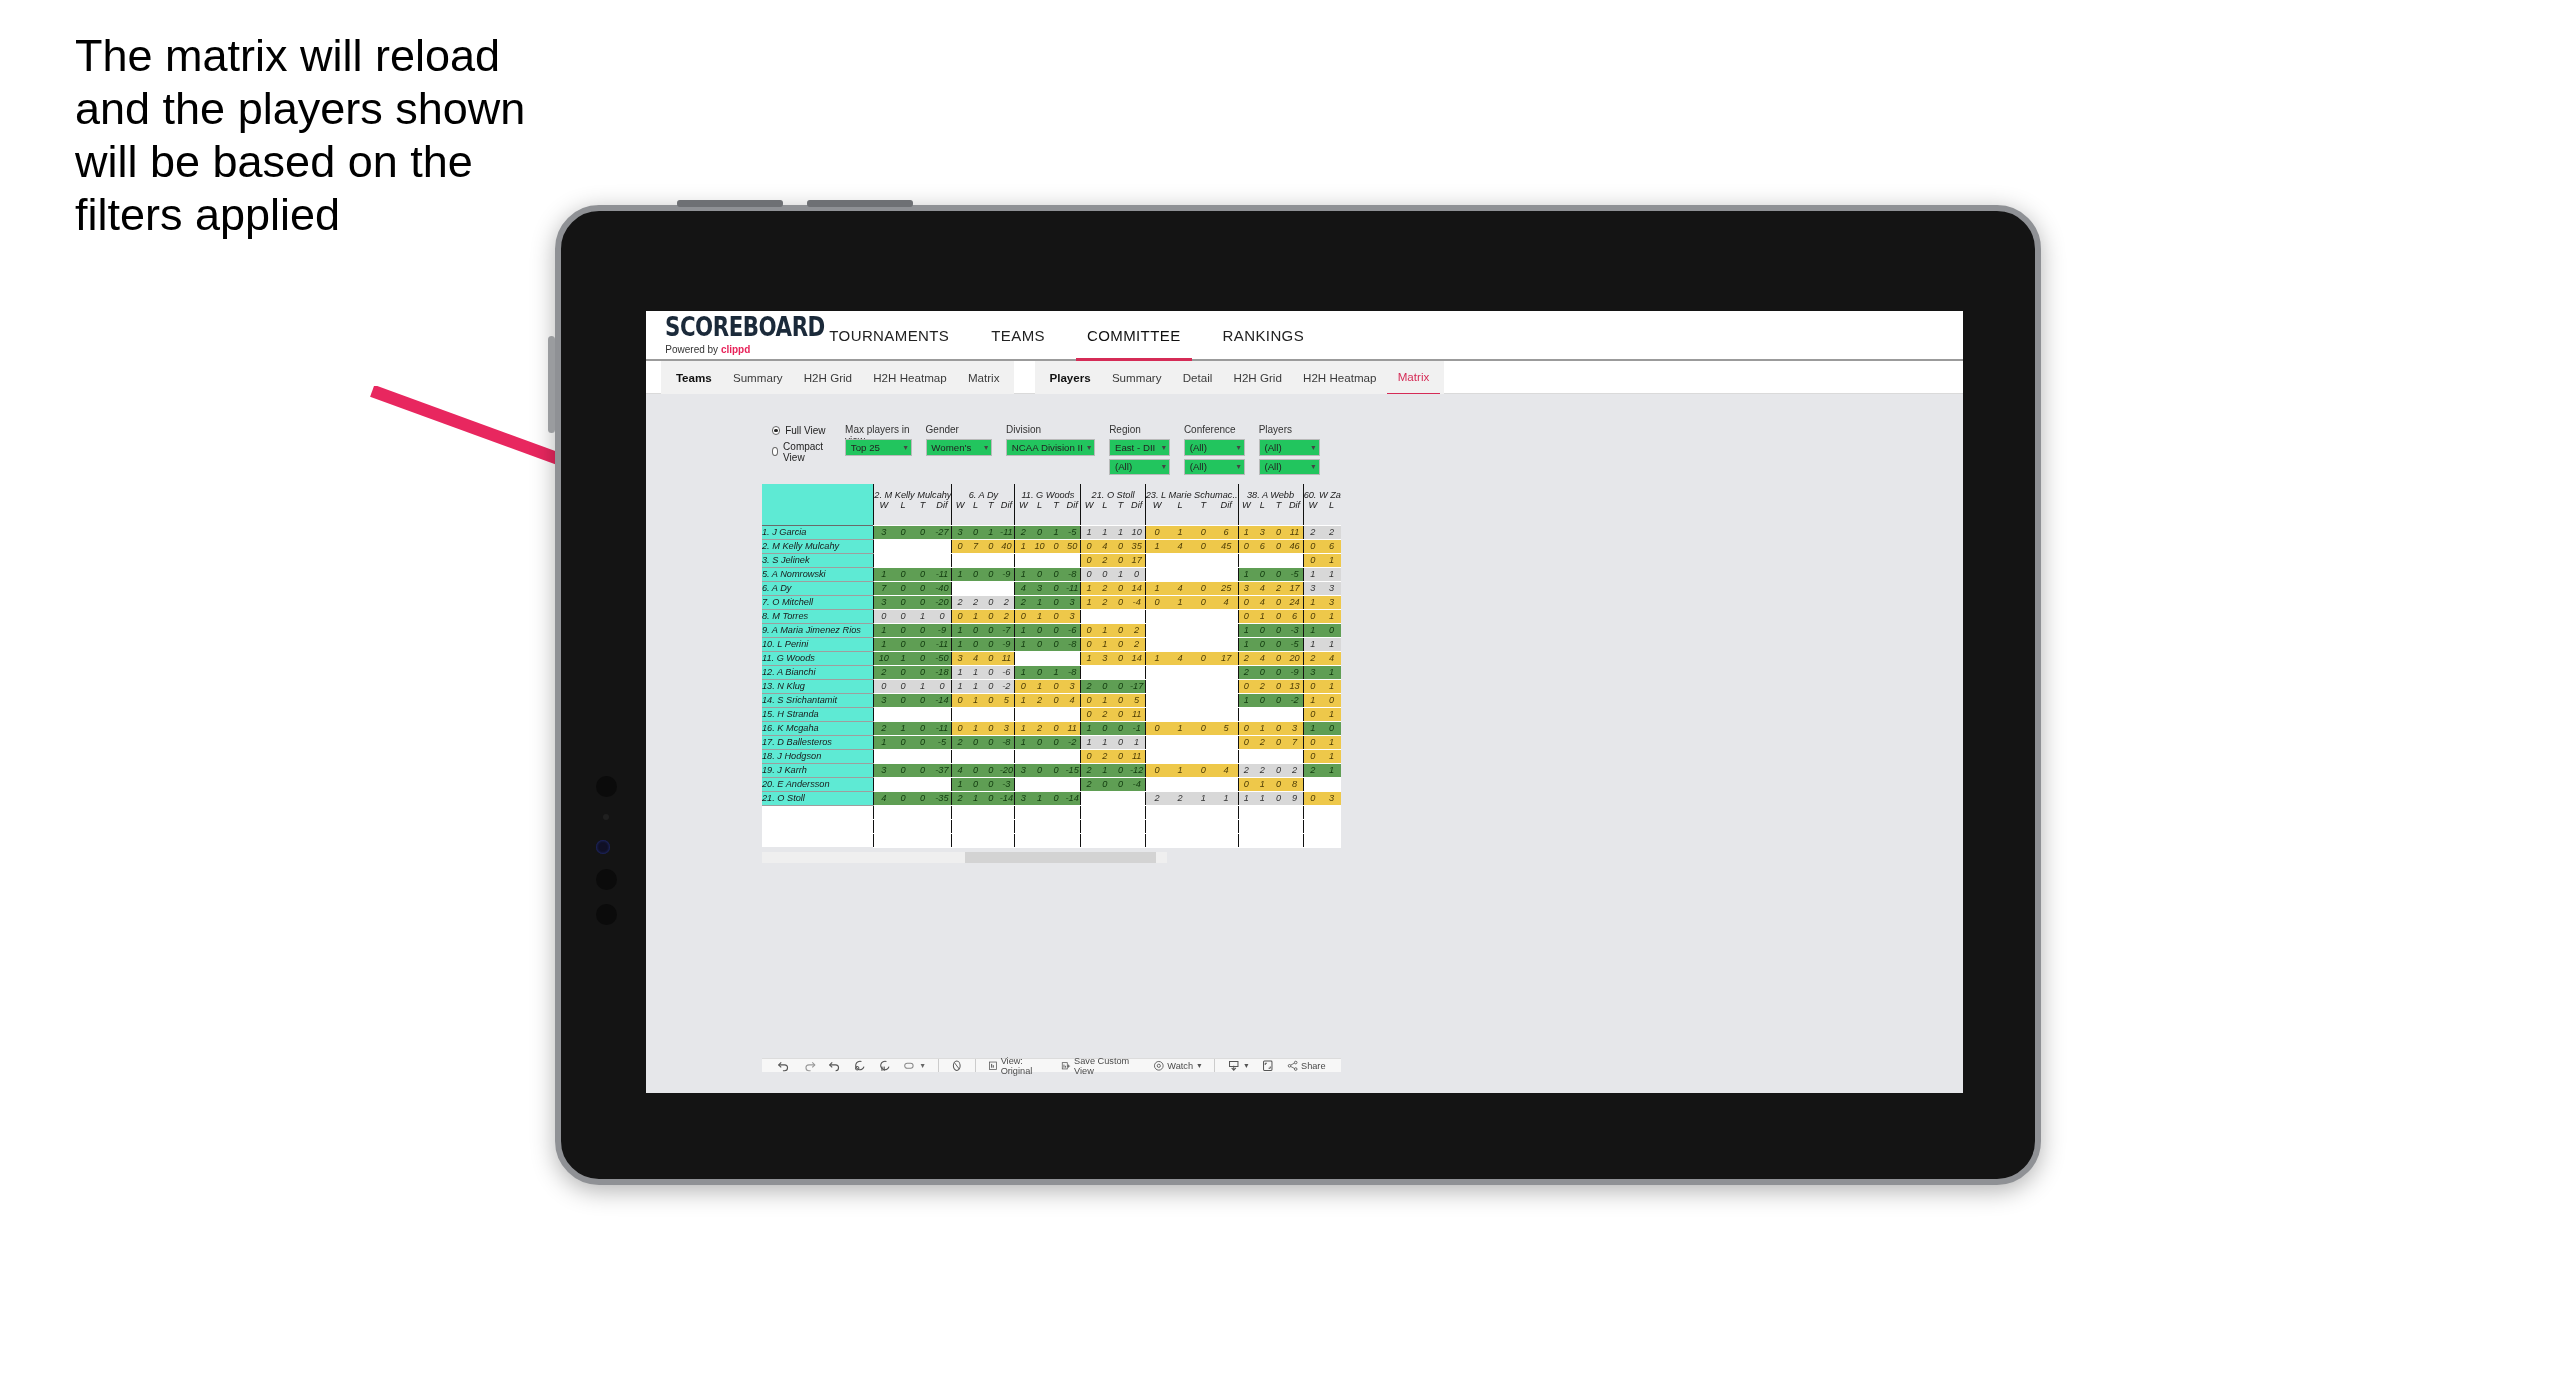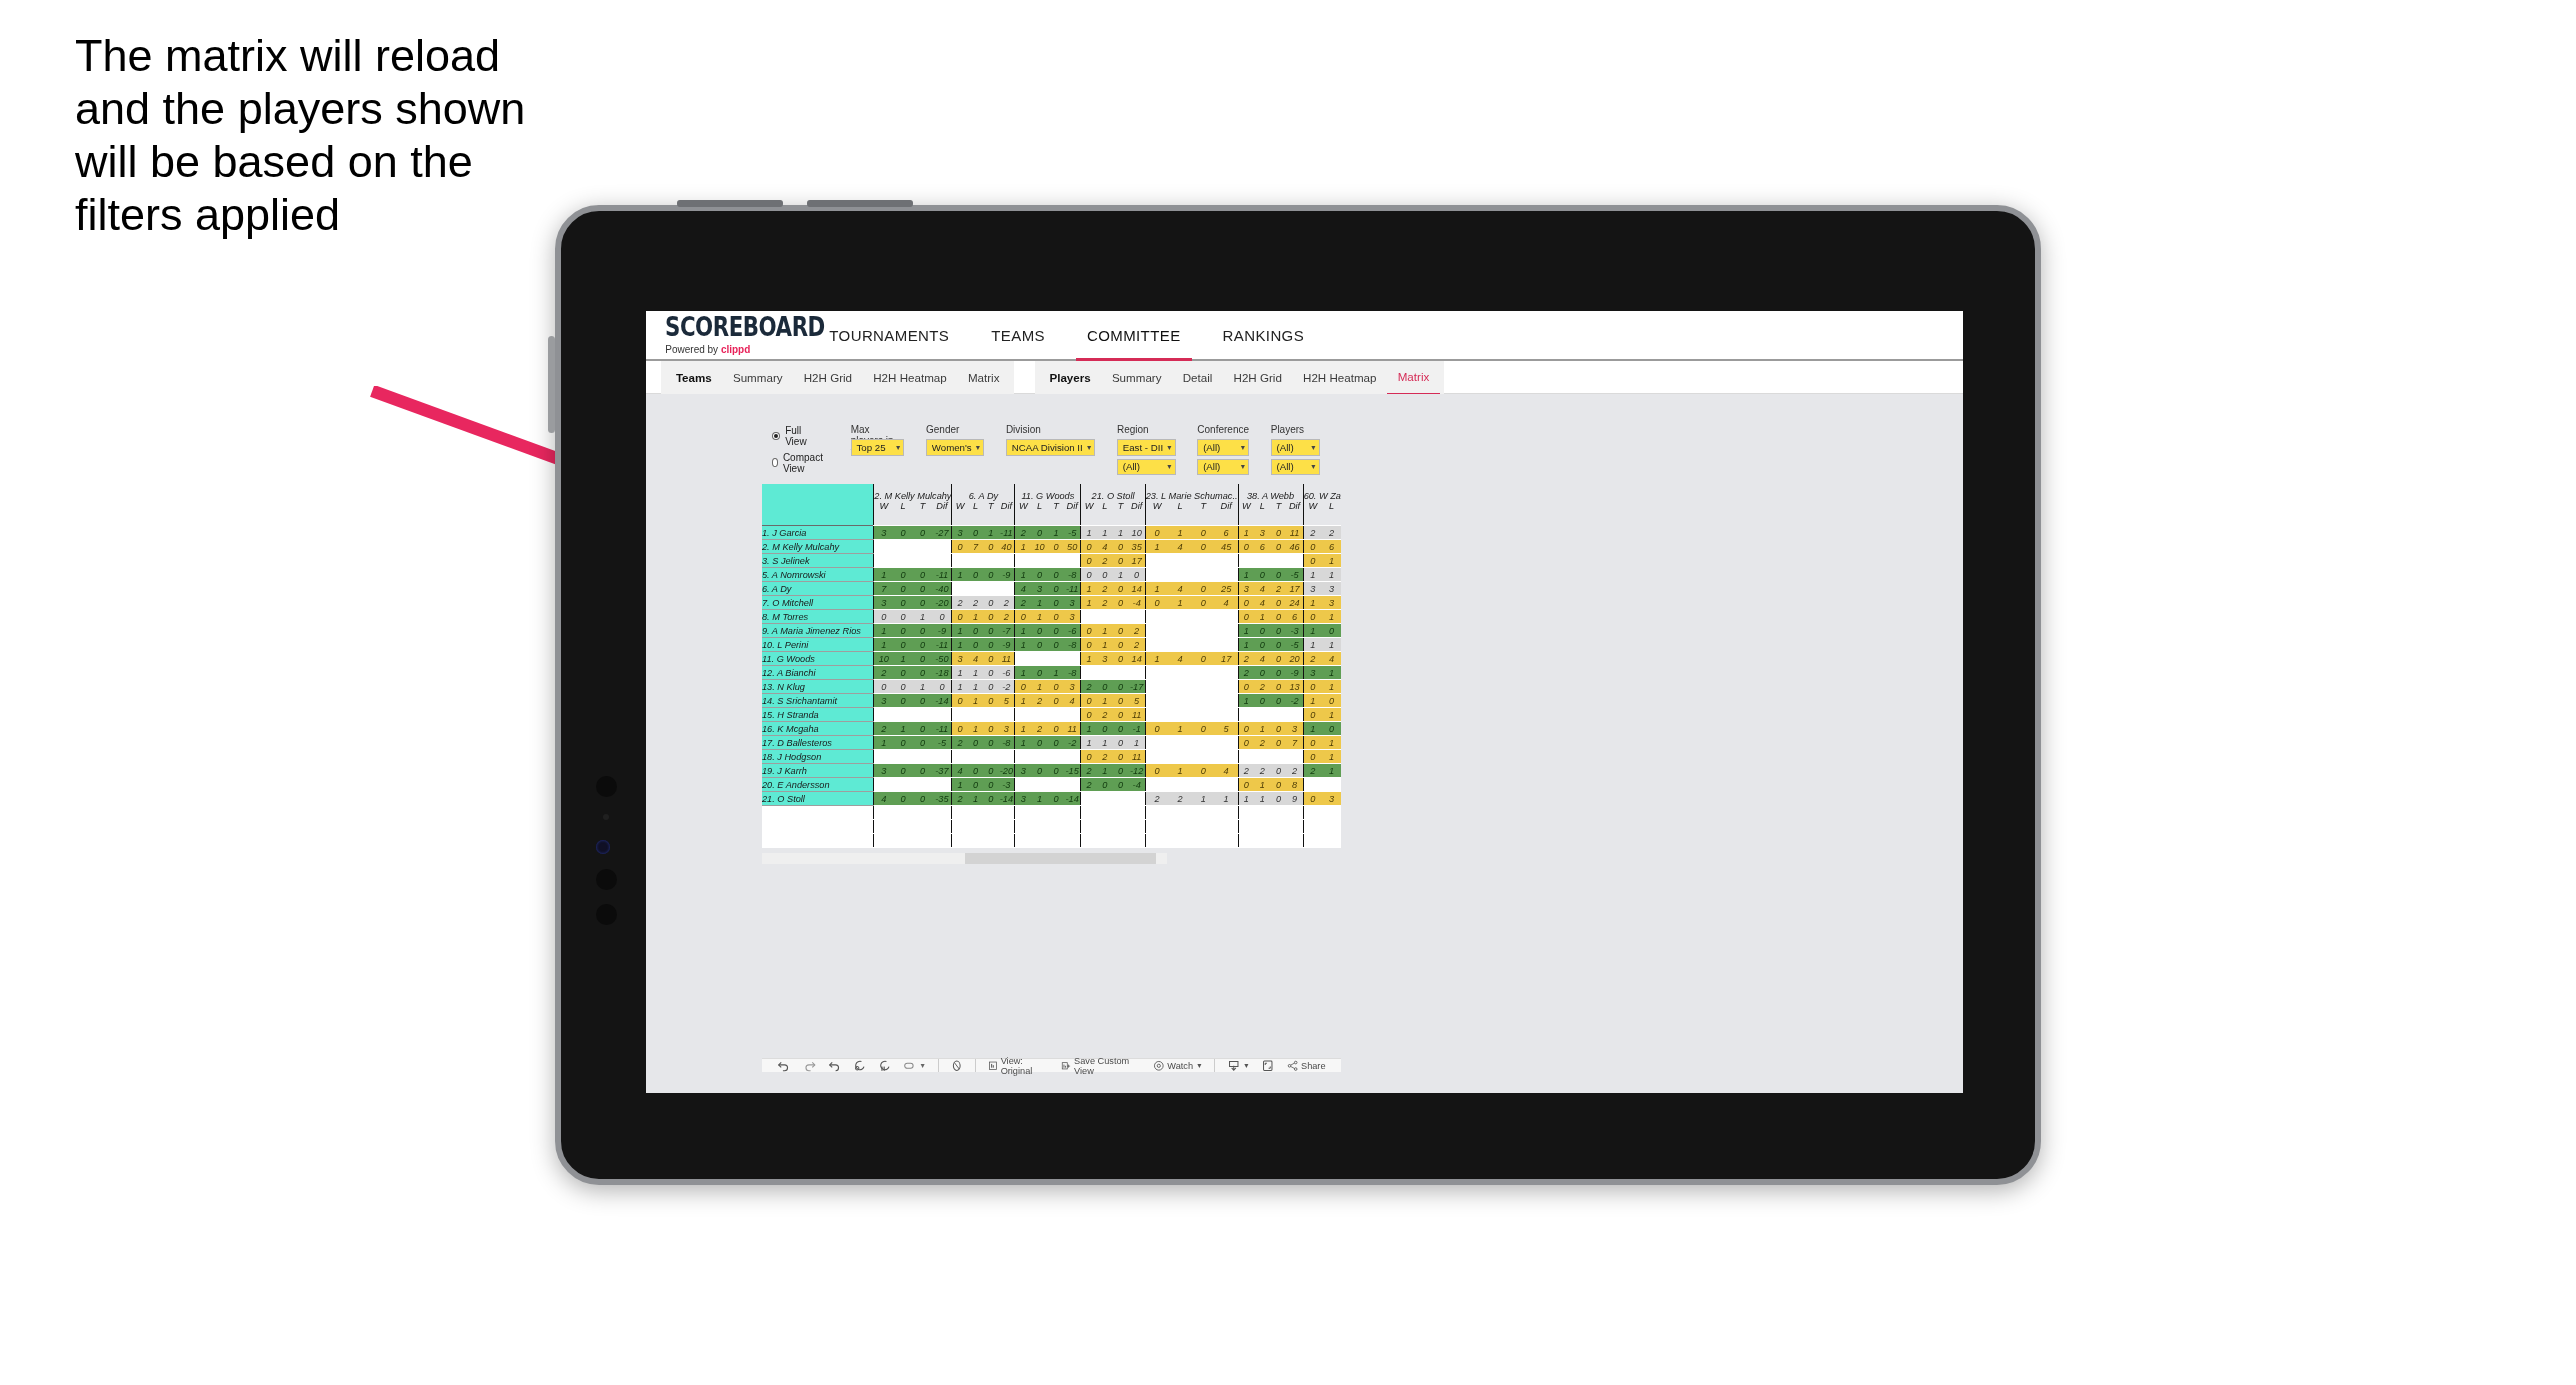--- a/index.html
+++ b/index.html
@@ -92,25 +92,25 @@
   #subnav-gap { width: 21px; }
 
   
   #work { position:absolute; left:0; top:84px; right:0; bottom:0; background:#e6e7ea; }
   #sheet-wide {
     position:absolute; left:116px; top:19.3px;
     width: 579px;
   }
 
   
-  #filters { padding: 9.7px 11.6px 5.8px 9.7px; display:flex; gap:12px; align-items:flex-start;}
+  #filters { padding: 9.7px 11.6px 5.8px 9.7px; display:flex; gap:4px; align-items:flex-start;}
   .fgroup { margin-right: 9.7px; }
   .flabel { font-size: 10px; color:#333; margin-bottom: 2.9px; height:12.5px; }
   .fsel {
-    height: 16.4px; border:1px solid #b9b9b9; background:#fde047;
+    height: 16.4px; border:1px solid #b9b9b9; background:#22c55e;
     font-size: 9.7px; color:#222; display:flex; align-items:center;
     padding: 0 1.9px 0 4.8px; position:relative; cursor:pointer;
     margin-bottom: 2.9px;
   }
   .fsel .cap { flex:1; overflow:hidden; white-space:nowrap; }
   .fsel .arw { font-size: 6.8px; color:#444; padding-left:2.9px; }
   .radio-col { padding-top: 1px; margin-right: 13.5px; }
   .rrow { display:flex; align-items:center; font-size:10px; color:#222; margin-bottom: 4.8px; cursor:pointer;}
   .rdot {
     width:8.7px; height:8.7px; border-radius:50%; border:1px solid #666;

